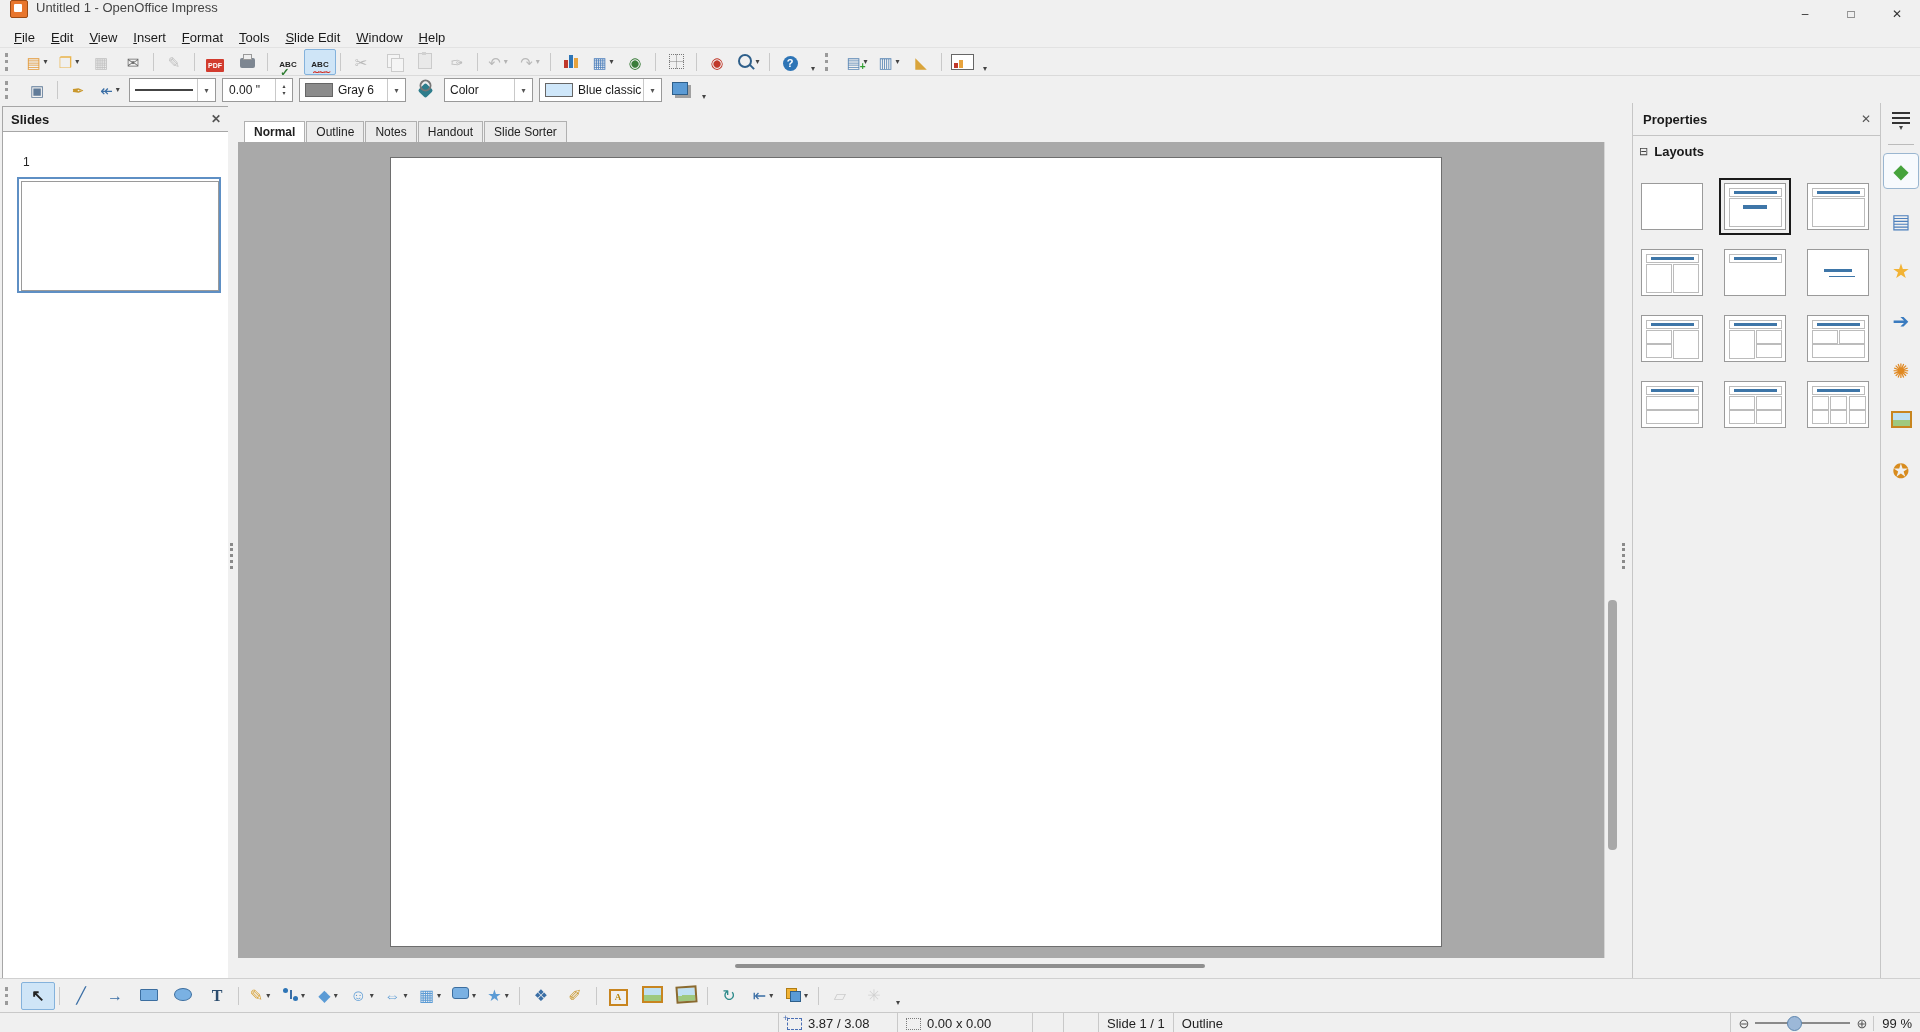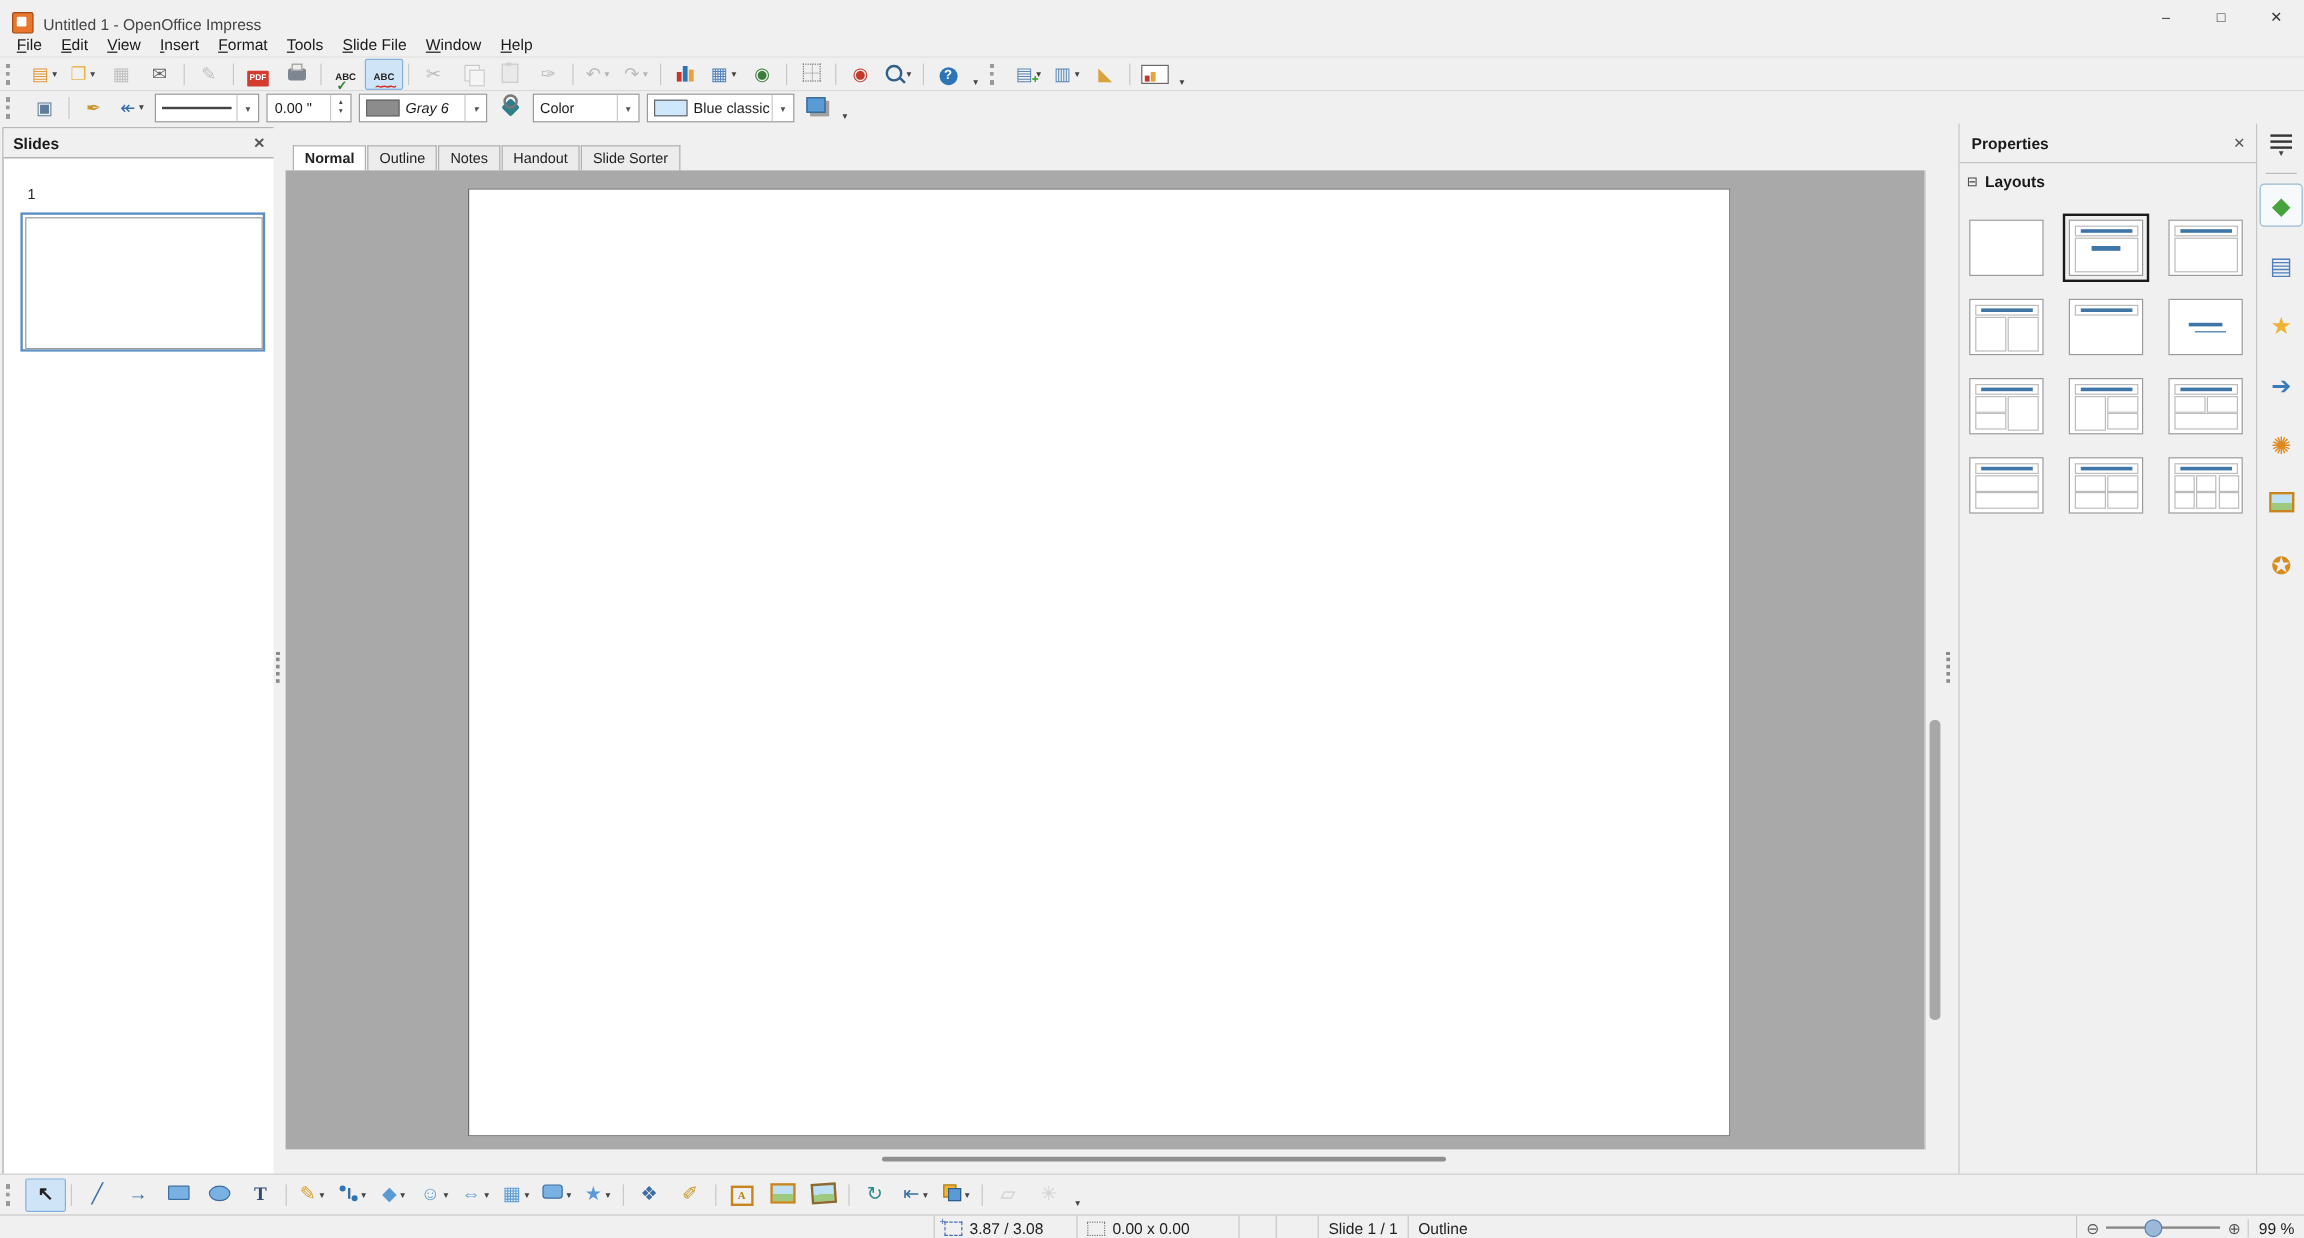--- a/index.html
+++ b/index.html
@@ -1,20 +1,20 @@
 <!DOCTYPE html>
 <html><head>
 <meta charset="utf-8">
 <style>
   html,body{margin:0;padding:0;background:#888;}
   .app{position:relative;width:1920px;height:1032px;background:#f0f0f0;
        font-family:"Liberation Sans",sans-serif;color:#1a1a1a;overflow:hidden;
        -webkit-font-smoothing:antialiased;}
   
-  .titlebar{position:absolute;left:0;top:0;width:1920px;height:28px;display:flex;align-items:flex-end;background:#f0f0f0;}
+  .titlebar{position:absolute;left:0;top:0;width:1920px;height:28px;display:flex;align-items:flex-start;background:#f0f0f0;}
   .appicon{width:16px;height:16px;margin:0 8px 0 10px;background:#e8762d;border:1px solid #9c4a14;border-radius:2px;position:relative;}
   .appicon::after{content:"";position:absolute;left:3px;top:3px;width:8px;height:8px;background:#fff;border-radius:1px;}
   .wtitle{font-size:13px;color:#444;}
   .wbtns{margin-left:auto;display:flex;height:100%;}
   .wbtn{width:46px;height:28px;display:flex;align-items:center;justify-content:center;font-size:12px;color:#333;}
   
   .menubar{position:absolute;left:0;top:28px;width:1920px;height:19px;display:flex;align-items:center;padding-left:6px;font-size:13px;}
   .menu-item{display:inline-block;padding:1px 8px;cursor:default;}
   .menu-item::first-letter{text-decoration:underline;}
   
@@ -150,21 +150,21 @@
     </span>
   </div>
 
   <div class="menubar" id="menubar">
       <span class="menu-item">File</span>
       <span class="menu-item">Edit</span>
       <span class="menu-item">View</span>
       <span class="menu-item">Insert</span>
       <span class="menu-item">Format</span>
       <span class="menu-item">Tools</span>
-      <span class="menu-item">Slide File</span>
+      <span class="menu-item">Slide Edit</span>
       <span class="menu-item">Window</span>
       <span class="menu-item">Help</span>
     </div>
 
   <div class="tbar tb1" id="tb1">
       <span class="grip"></span>
       <span class="tbtn">
         <span><span style="color:#e39a3a">▤</span></span>
         <span class="dd">▾</span>
       </span>
@@ -285,21 +285,21 @@
         <span class="dd">▾</span>
       </span>
       <span class="combo">
         <span class="linepv"></span>
         <span class="cdd">▾</span>
       </span>
       <span class="spin">
         <span class="val">0.00 "</span>
         <span class="arrows">▴<br>▾</span>
       </span>
-      <span class="combo" style="width: 100px; font-style: italic;">
+      <span class="combo" style="width: 100px;">
         <span class="swatch" style="background: rgb(140, 140, 140);"></span>
         <span>Gray 6</span>
         <span class="cdd">▾</span>
       </span>
       <span class="tbtn">
         <span><span class="bucketic"></span></span>
       </span>
       <span class="combo" style="width: 82px;">
         <span>Color</span>
         <span class="cdd">▾</span>

